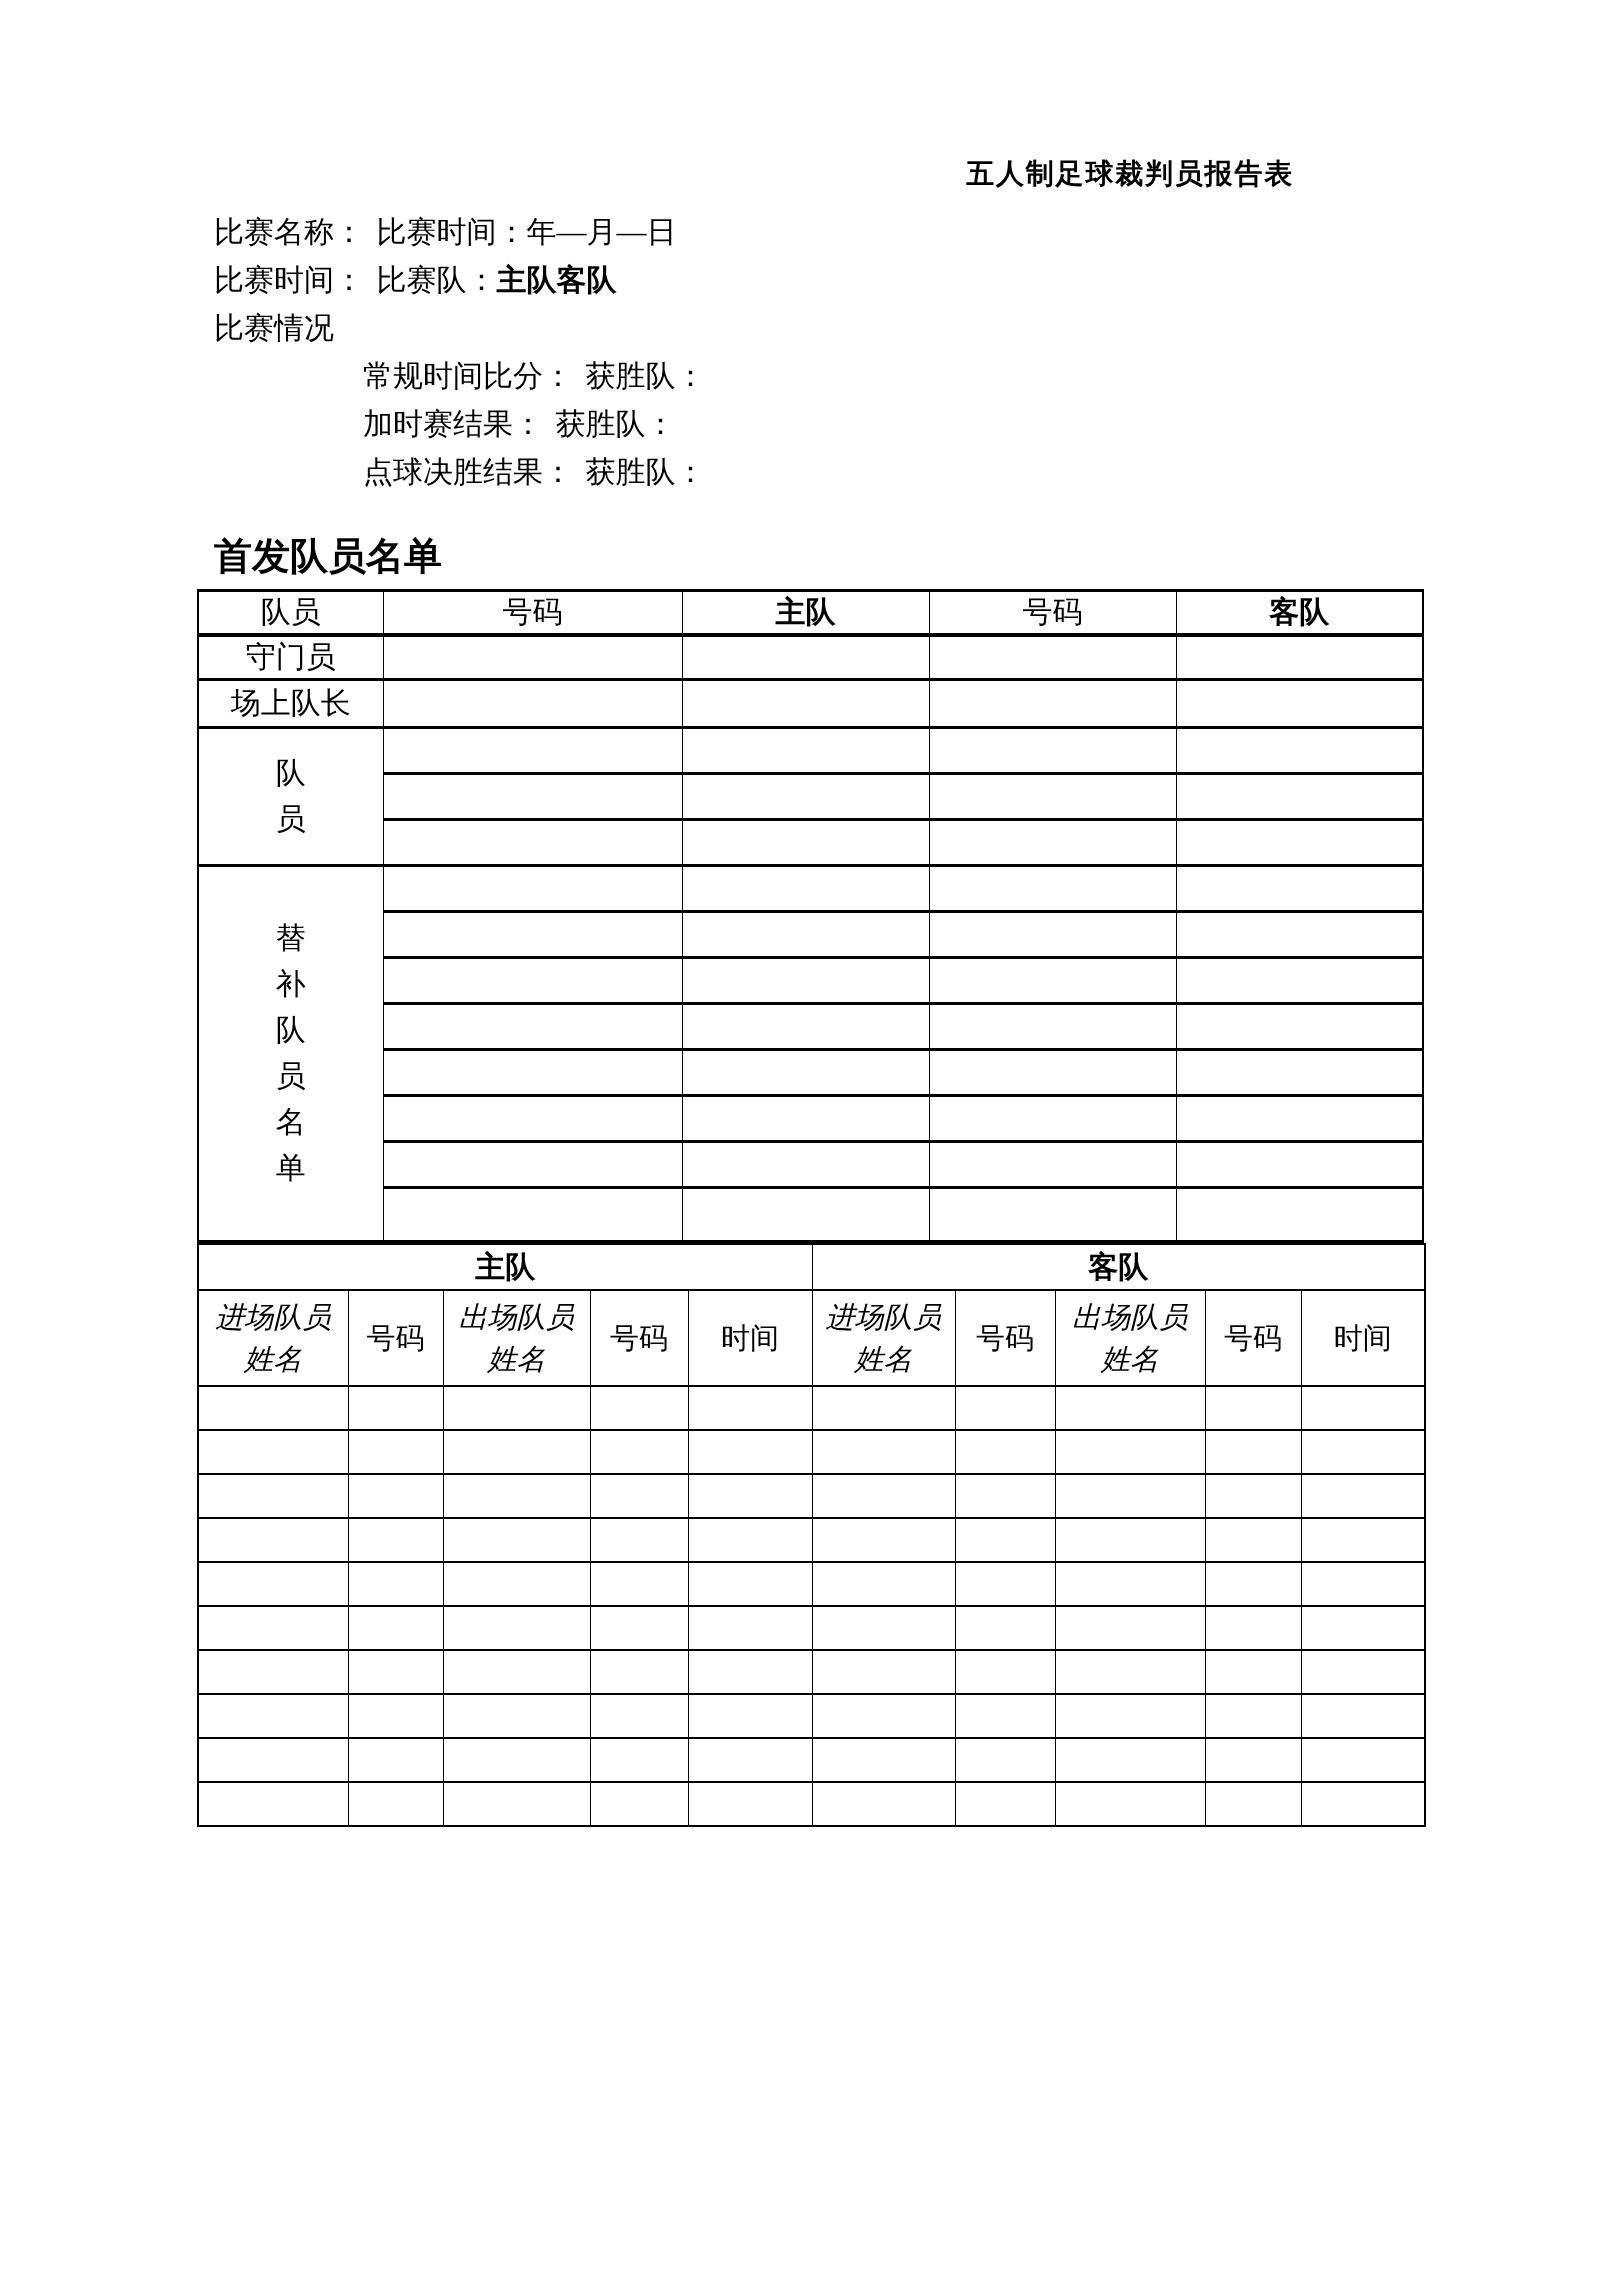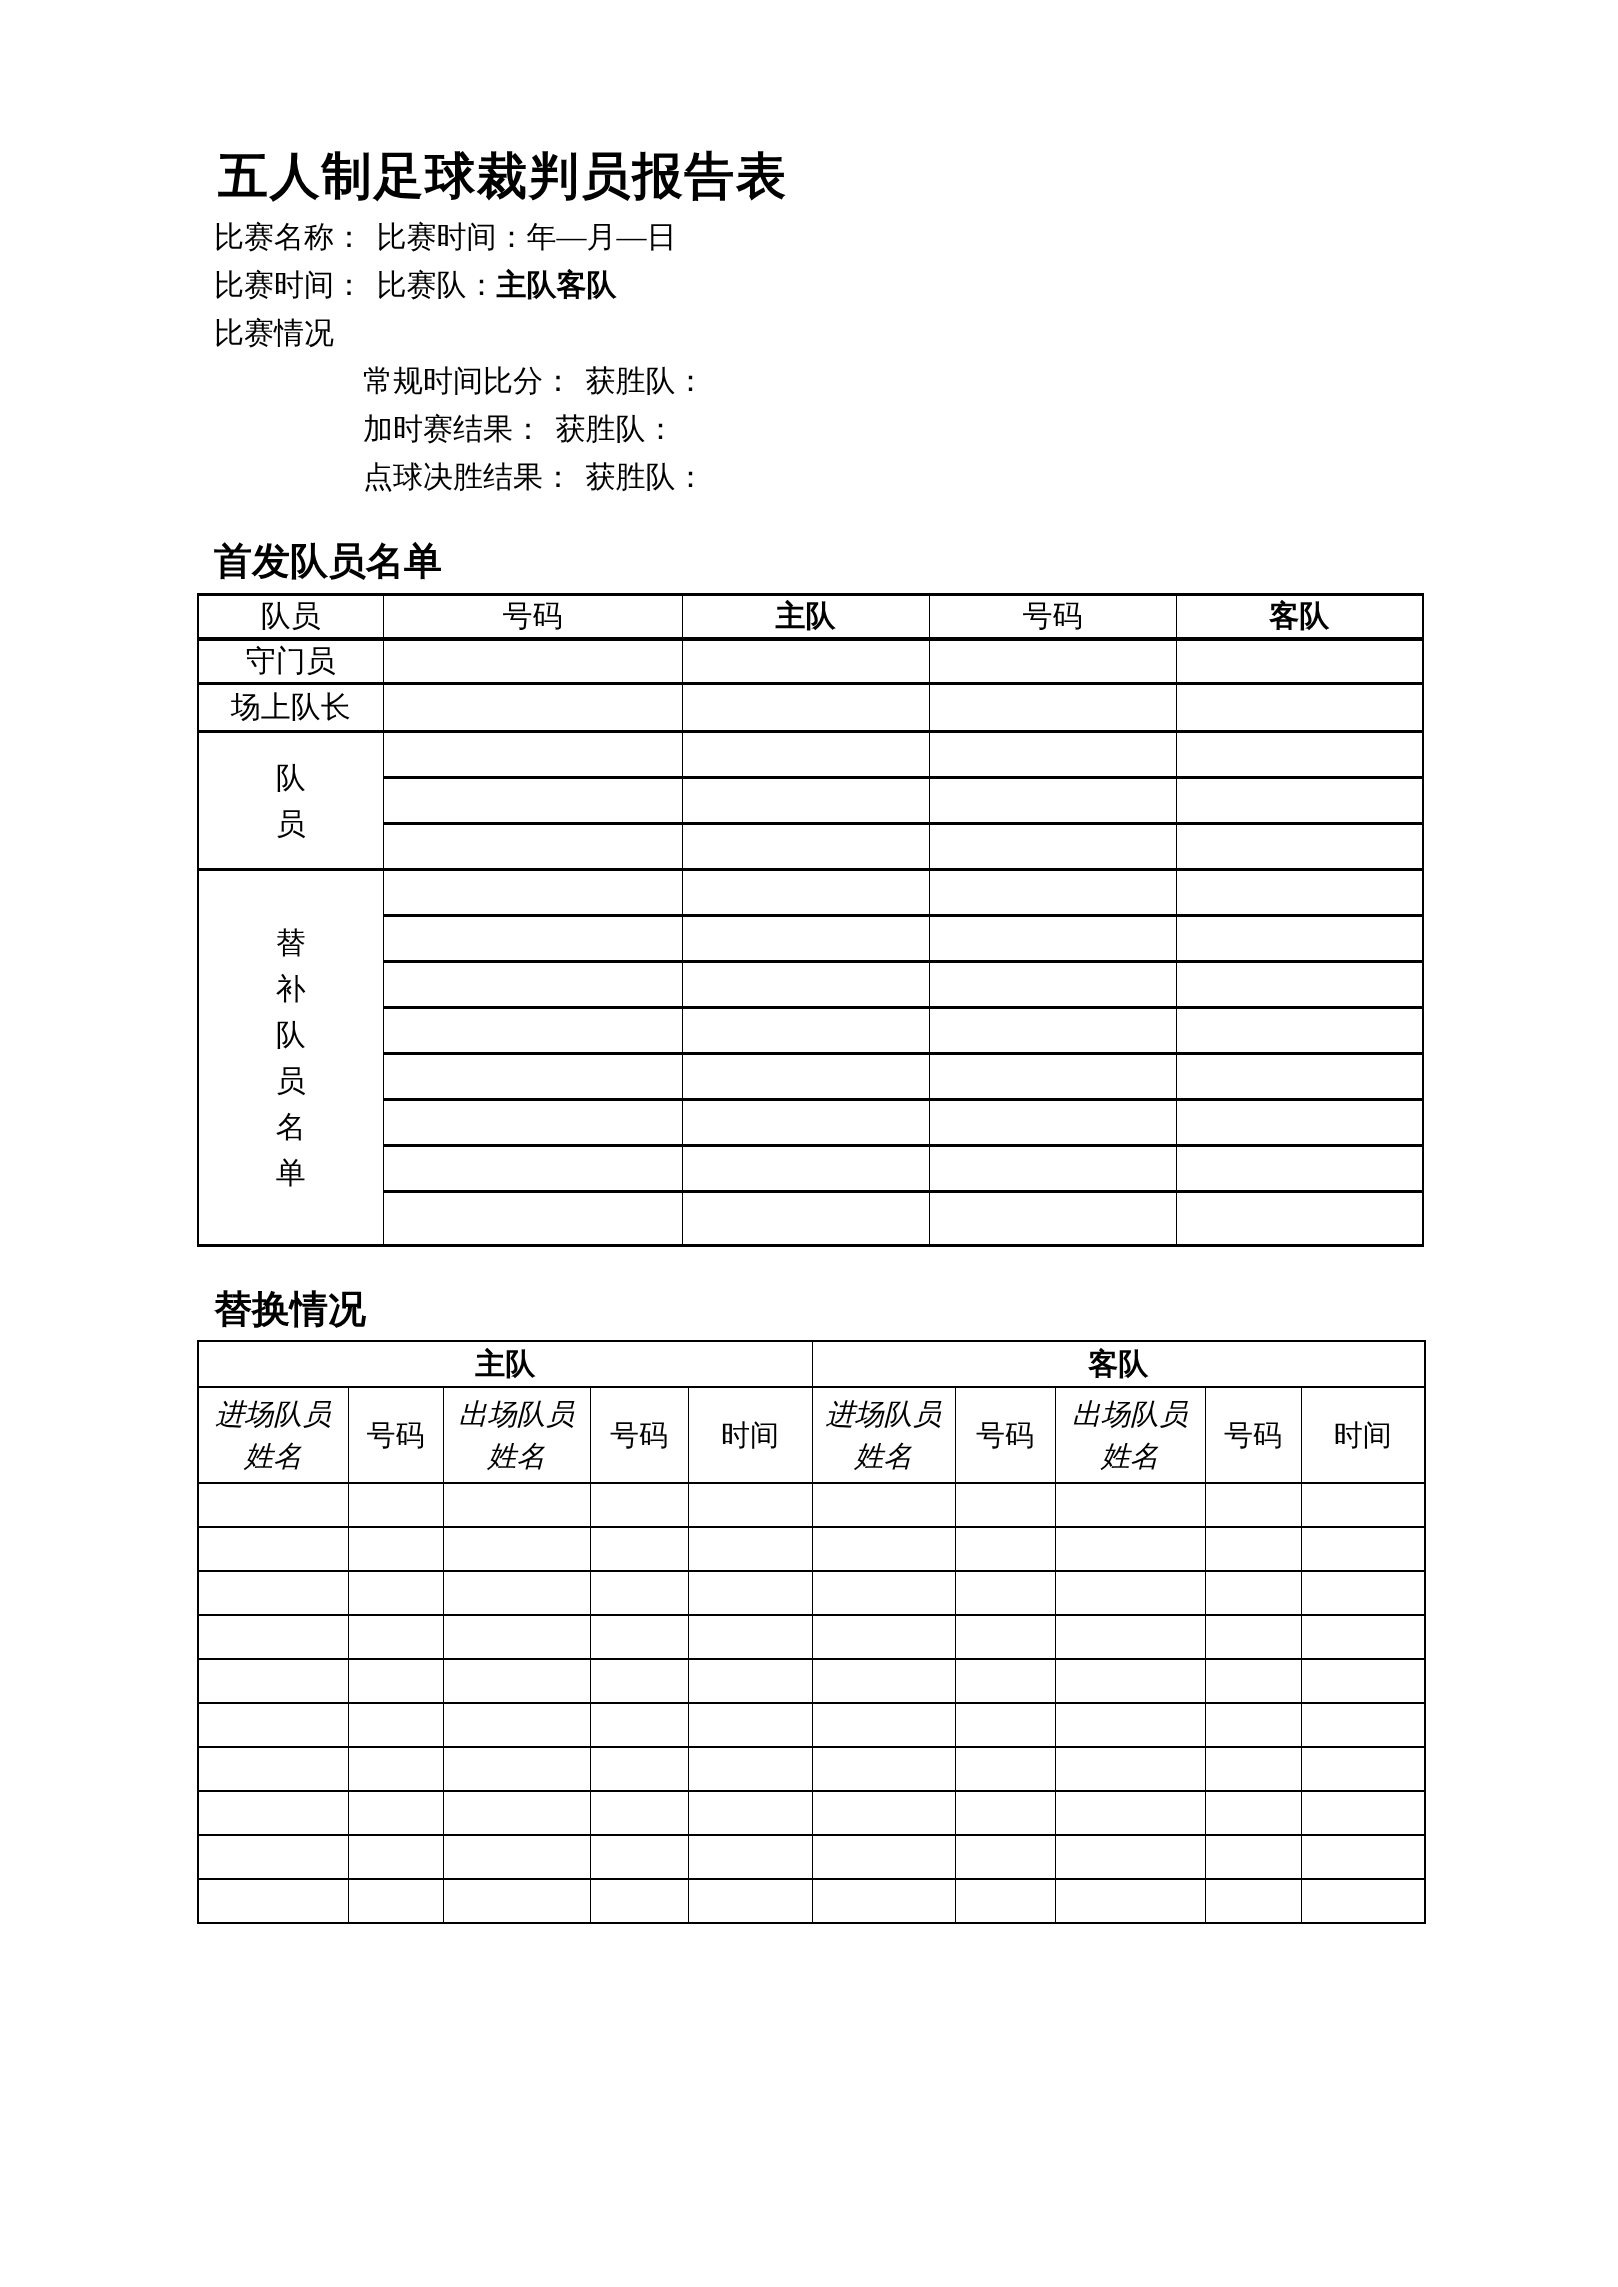--- a/index.html
+++ b/index.html
@@ -7,24 +7,24 @@
     position:relative;
     width:1619px;height:2288px;
     background:#ffffff;
     color:#000;
     font-family:"Liberation Serif","DejaVu Serif",serif;
     font-size:30px;
     overflow:hidden;
   }
   .text-col{margin-left:214px;width:1096px;}
   .doc-title{
-    margin:4px;
+    margin:16px;
     padding-top:140px;
-    text-align:left;
-    font-size:50px;
+    text-align:right;
+    font-size:28px;
     font-weight:bold;
     letter-spacing:1.8px;
     line-height:1.3;
   }
   .info{}
   .info-line{margin:0;line-height:48px;white-space:nowrap;}
   .info-line .gap{margin-left:0.42em;}
   .info-line.indent{padding-left:149px;}
   .bold{font-weight:bold;}
   .section-heading{
@@ -197,21 +197,20 @@
       </tr>
       <tr class="r58">
         <td></td>
           <td></td>
           <td></td>
           <td></td>
       </tr>
     </tbody>
   </table>
 
-  <h2 class="section-heading heading-2">替换情况</h2>
 
   <table id="t2">
     <colgroup>
       <col style="width:150px">
         <col style="width:95px">
         <col style="width:147px">
         <col style="width:98px">
         <col style="width:124px">
       <col style="width:143px">
         <col style="width:100px">

